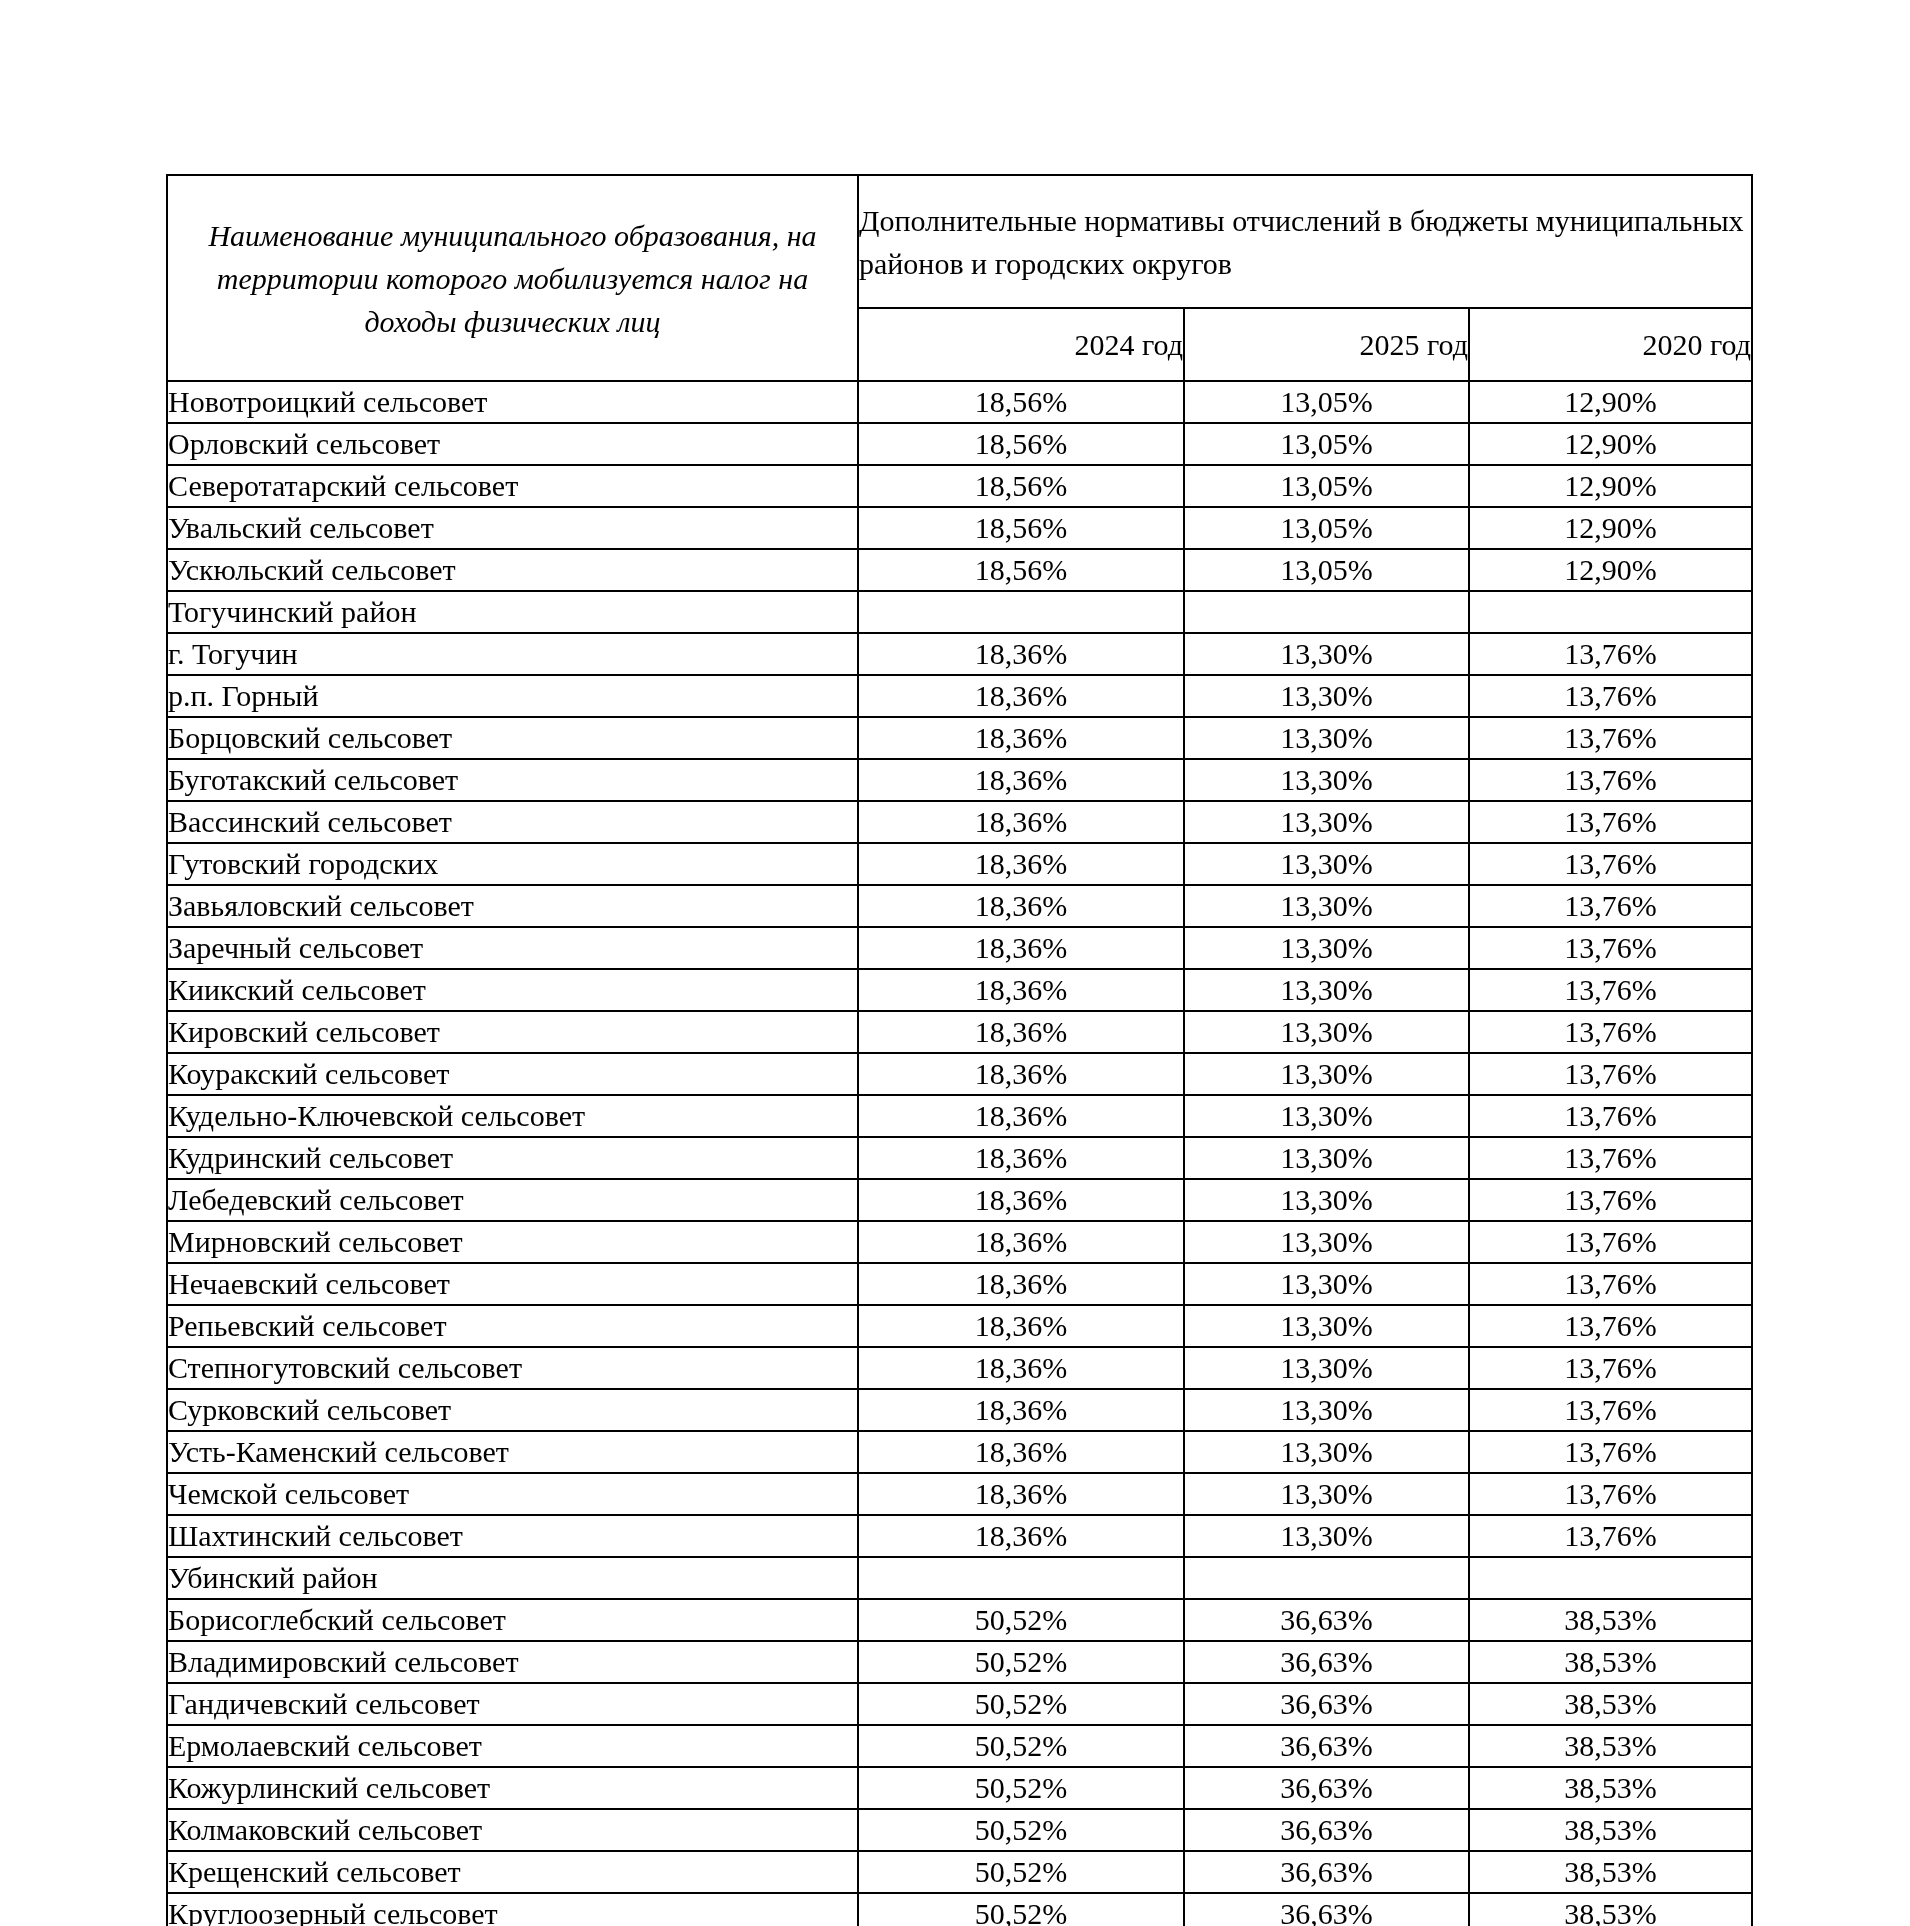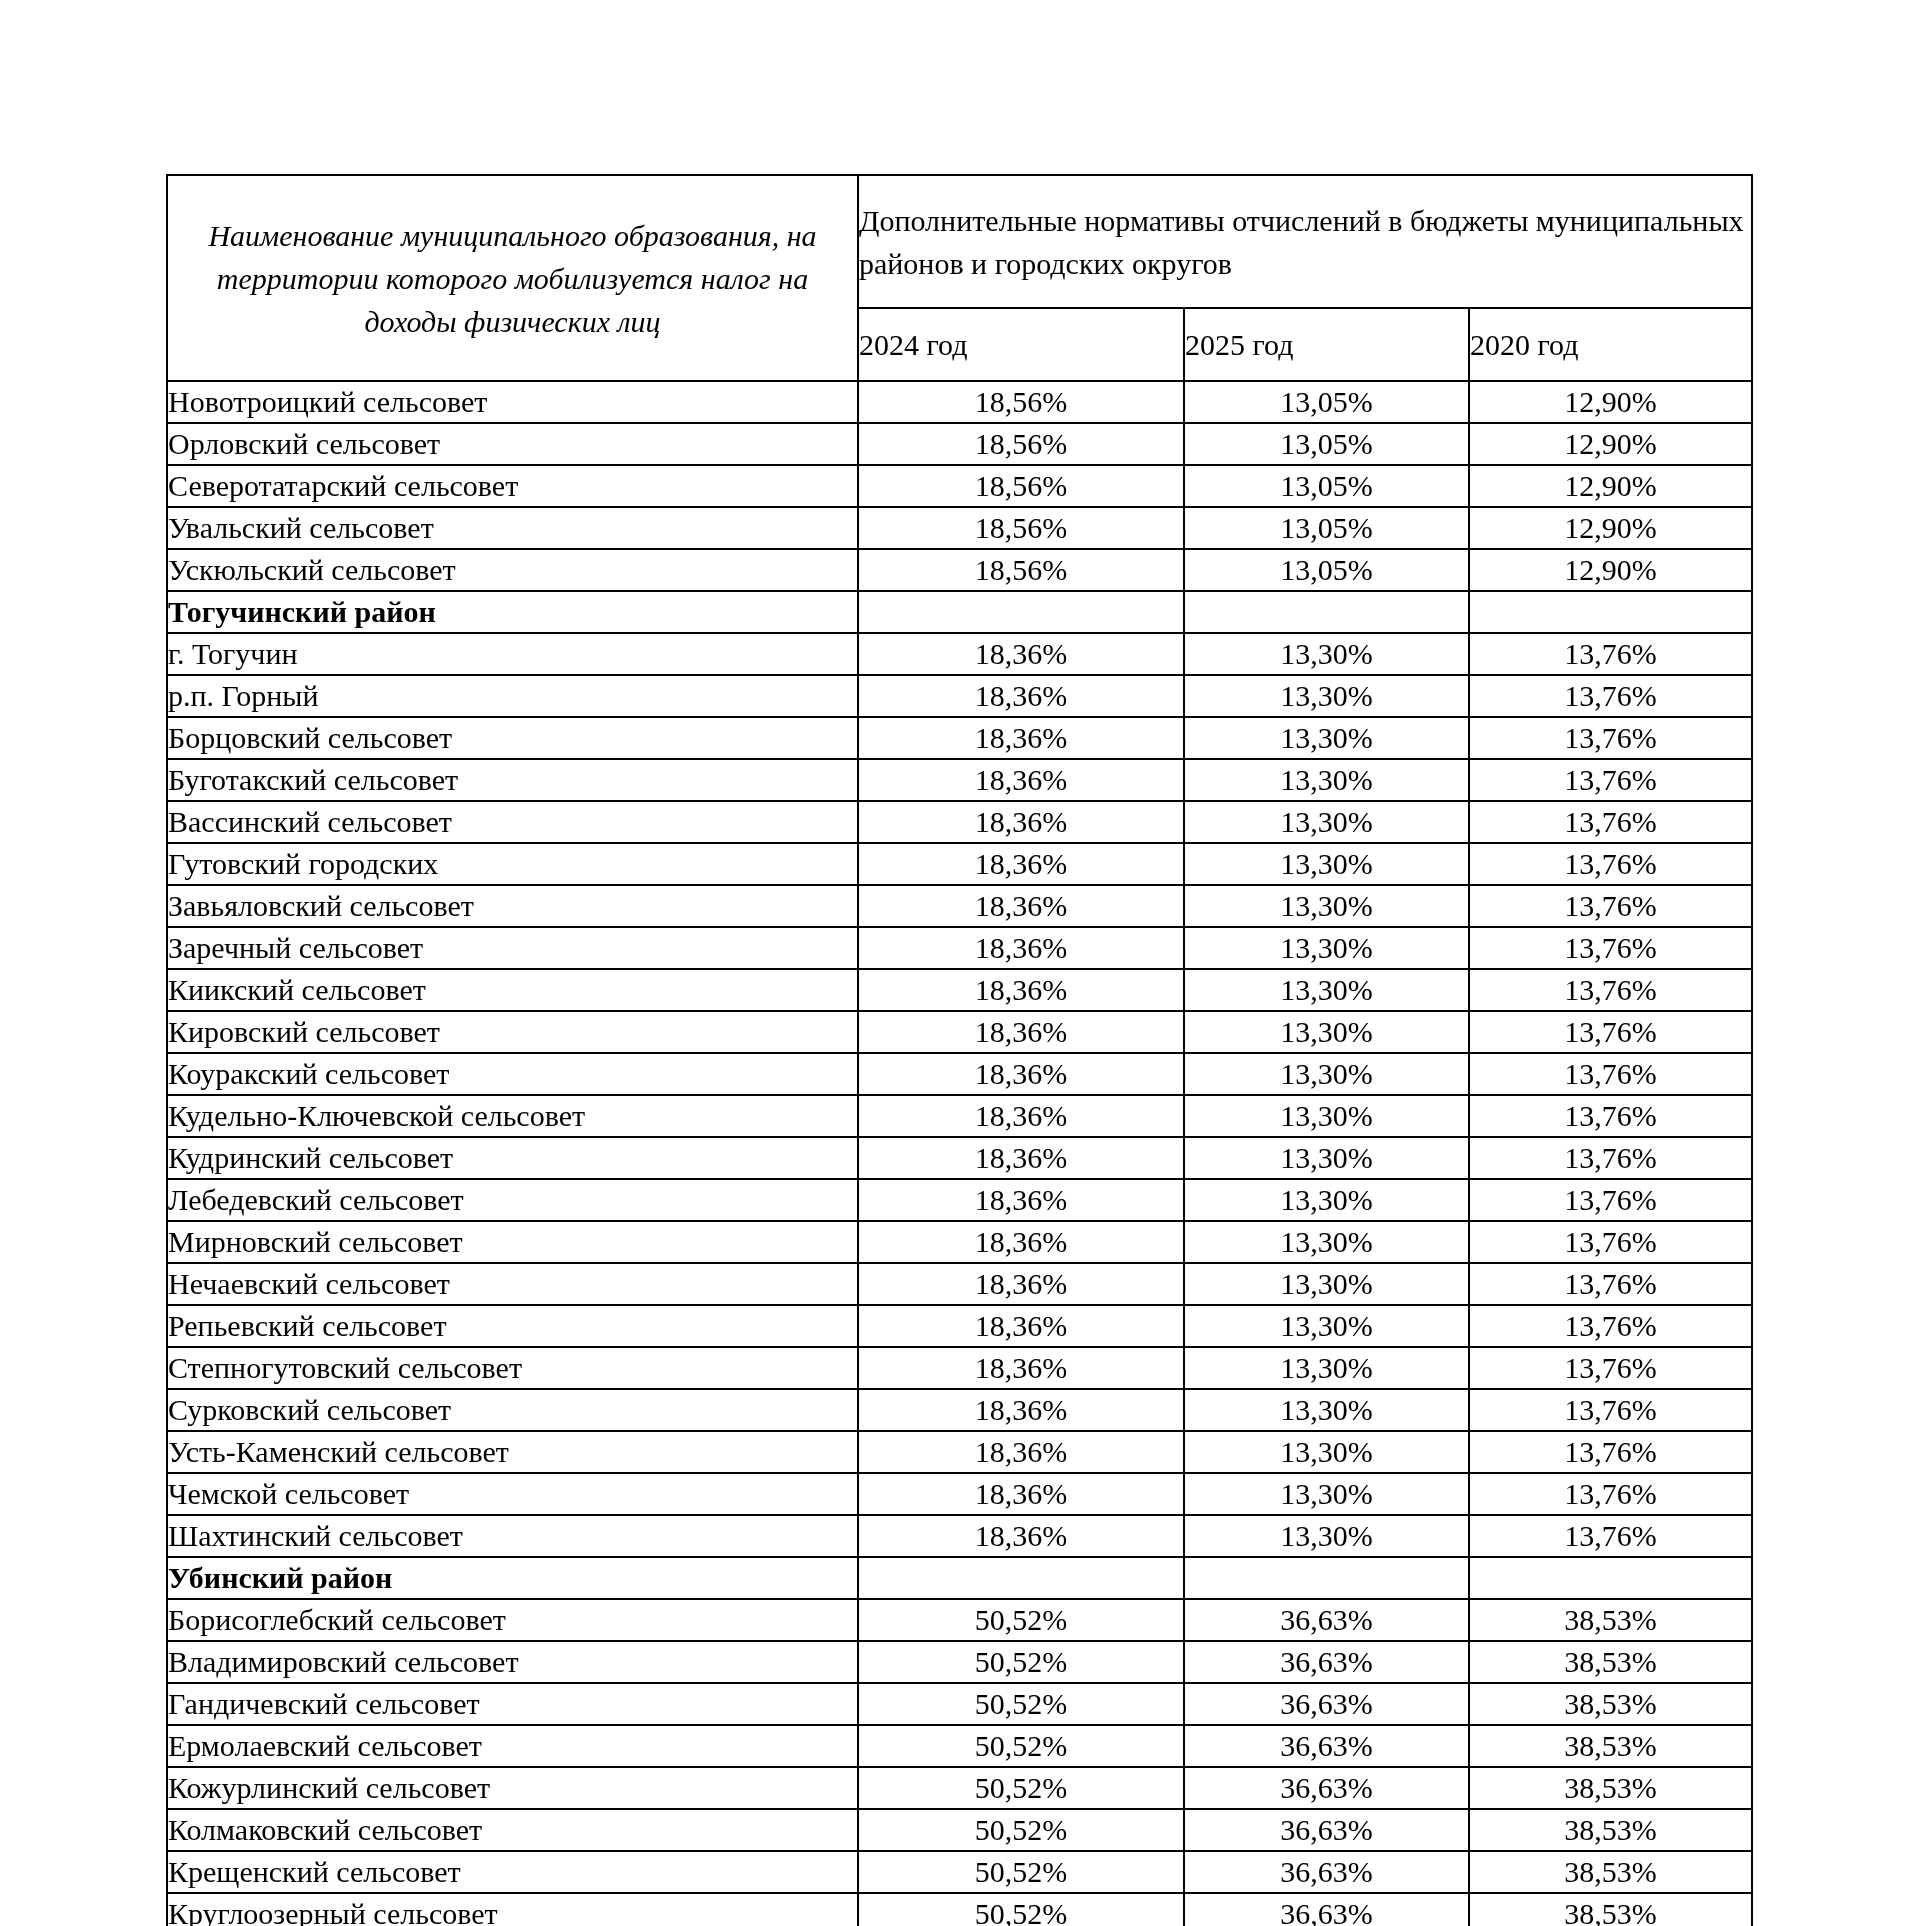--- a/index.html
+++ b/index.html
@@ -35,40 +35,40 @@
     height: 131px;
     font-size: 30px;
     line-height: 43px;
     text-align: left;
     vertical-align: middle;
     padding: 0 7.7px;
   }
   th.h-year {
     height: 71px;
     font-size: 30px;
-    text-align: left;
+    text-align: right;
     vertical-align: middle;
   }
   td.name {
     height: 40px;
     font-size: 30px;
     line-height: 40px;
     padding-left: 5.4px;
     white-space: nowrap;
     vertical-align: bottom;
     border-radius: 14px;
   }
   td.val {
     height: 40px;
     font-size: 30px;
     line-height: 40px;
     text-align: center;
     vertical-align: bottom;
   }
-  tr.district td.name { font-weight: bold; }
+  tr.district td.name { font-weight: normal; }
 </style>
 </head>
 <body>
 
 <div class="page">
   <table class="norms">
     <colgroup>
       <col class="c-name">
         <col class="c-y1">
         <col class="c-y2">

